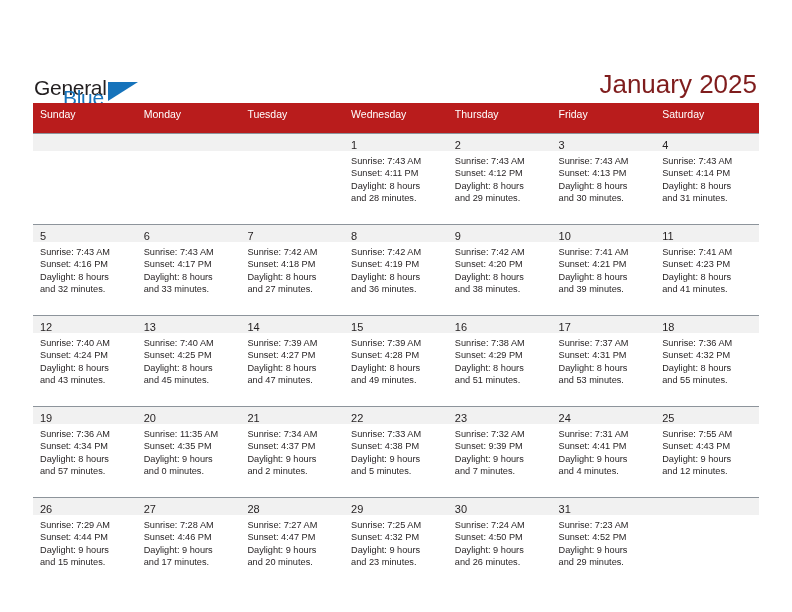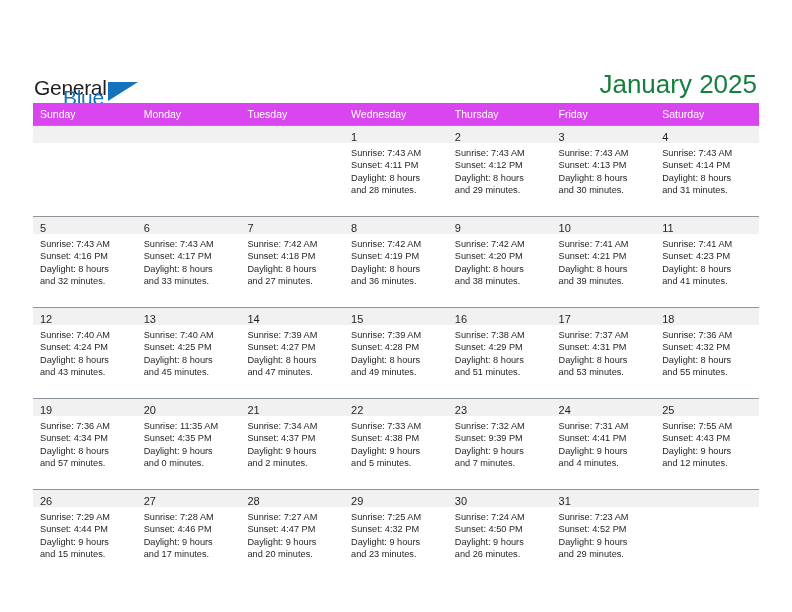--- a/index.html
+++ b/index.html
@@ -64,21 +64,21 @@
     font-family: "Liberation Sans", sans-serif;
   }
   .title-block {
     position: absolute;
     right: 35px;
     top: 28px;
     text-align: right;
   }
   .cal-title {
     font-size: 26px;
-    color: #15803d;
+    color: #7f1d1d;
     line-height: 32px;
     font-weight: normal;
     margin: 0;
     white-space: nowrap;
   }
   .cal-subtitle {
     font-size: 13px;
     color: #231f20;
     line-height: 18px;
     margin-top: 7px;
@@ -88,26 +88,26 @@
   
   .calendar {
     position: absolute;
     left: 33px;
     top: 103px;
     width: 726px;
     border-collapse: collapse;
     table-layout: fixed;
   }
   .calendar th {
-    background: #d946ef;
+    background: #b91c1c;
     color: #ffffff;
     font-size: 10.5px;
     font-weight: normal;
     text-align: left;
-    padding: 5px 0 5px 7px;
+    padding: 5px 0 13px 7px;
     height: 12px;
     border: none;
   }
   .calendar td {
     vertical-align: top;
     padding: 0;
     border: none;
     border-top: 1px solid #9aa0a6;
     height: 90px;
     width: 103.7px;

